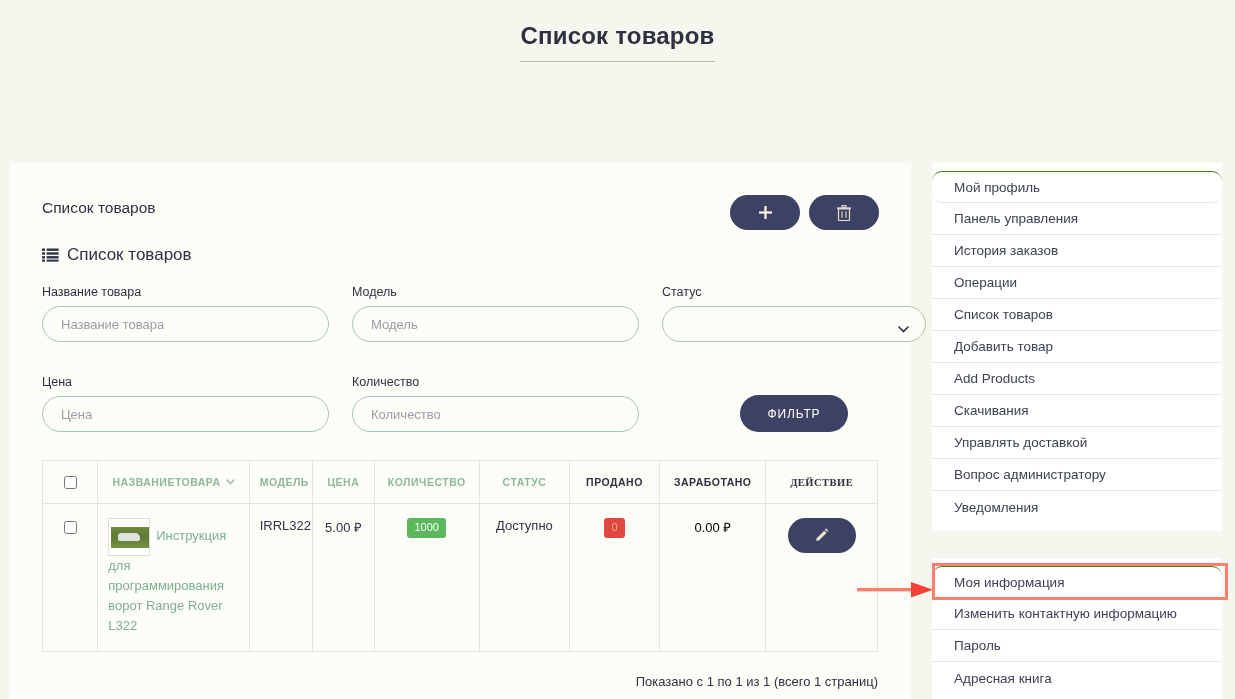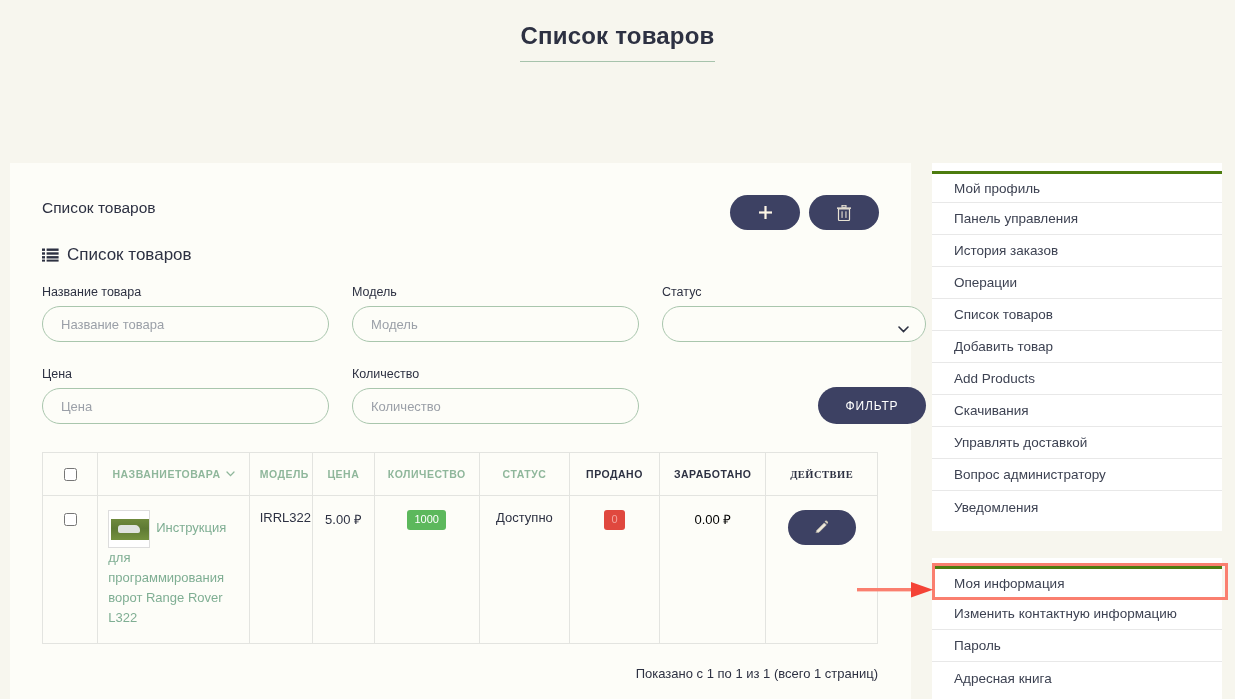--- a/index.html
+++ b/index.html
@@ -47,38 +47,38 @@
 
   .section-head {
     margin-top: 28px; font-size: 17px; color: #2d3142;
     display: flex; align-items: center; gap: 8px;
   }
   .list-icon { display: inline-block; line-height: 0; }
 
   
   .filter-grid {
     margin-top: 20px;
-    display: grid; grid-template-columns: 287px 287px 264px; gap: 4px 23px;
+    display: grid; grid-template-columns: 287px 287px 264px; gap: 12px 23px;
   }
   .fld-label {
     font-size: 12.5px; color: #2d3142; margin-bottom: 7px; display: block;
     font-weight: 400;
   }
   .fld {
     width: 100%; height: 36px; border: 1px solid #a9c6ad; border-radius: 20px;
     background: #fdfdf8; padding: 0 18px; font-size: 13px; color: #3d4252;
     font-family: "Liberation Sans", sans-serif; outline: none;
   }
   .fld::placeholder { color: #9ba0a8; }
   .select-wrap { position: relative; }
   .select-wrap .chev {
     position: absolute; right: 17px; top: 13px; pointer-events: none;
   }
   .row2 { margin-top: 21px; }
-  .filter-btn-cell { display: flex; align-items: flex-end; justify-content: flex-end; }
+  .filter-btn-cell { display: flex; align-items: flex-end; justify-content: center; }
   .btn-filter {
     background: #3d4163; color: #fff; border: none; border-radius: 22px;
     width: 108px; height: 37px; font-size: 12px; letter-spacing: .9px;
     cursor: pointer; font-family: "Liberation Sans", sans-serif;
   }
 
   
   .tbl-wrap { margin-top: 28px; }
   table.grid { border-collapse: collapse; width: 836px; table-layout: fixed; }
   table.grid th, table.grid td {
@@ -140,21 +140,21 @@
 
   
   .side-card { background: #ffffff; padding: 8px 0; }
   .side-card + .side-card { margin-top: 27px; }
   .side-item {
     height: 32px; display: flex; align-items: center;
     padding: 0 0 0 22px; font-size: 13.5px; color: #3d4252;
     border-bottom: 1px solid #e8e8e8; cursor: pointer;
     background: #fff;
   }
-  .side-item:first-child { border-top: 3px solid #4d7c0f; }
+  .side-item:first-child { border-top: 1px solid #4d7c0f; border-radius: 10px; }
   .side-item:last-child { border-bottom: none; }
   .side-item.highlight { position: relative; }
   .hl-box {
     position: absolute; left: 0px; top: 400px; width: 296px; height: 37px;
     border: 3px solid #fa7f6f; pointer-events: none;
   }
   .arrow { position: absolute; left: -78px; top: 14px; }
 </style>
 </head>
 <body>

